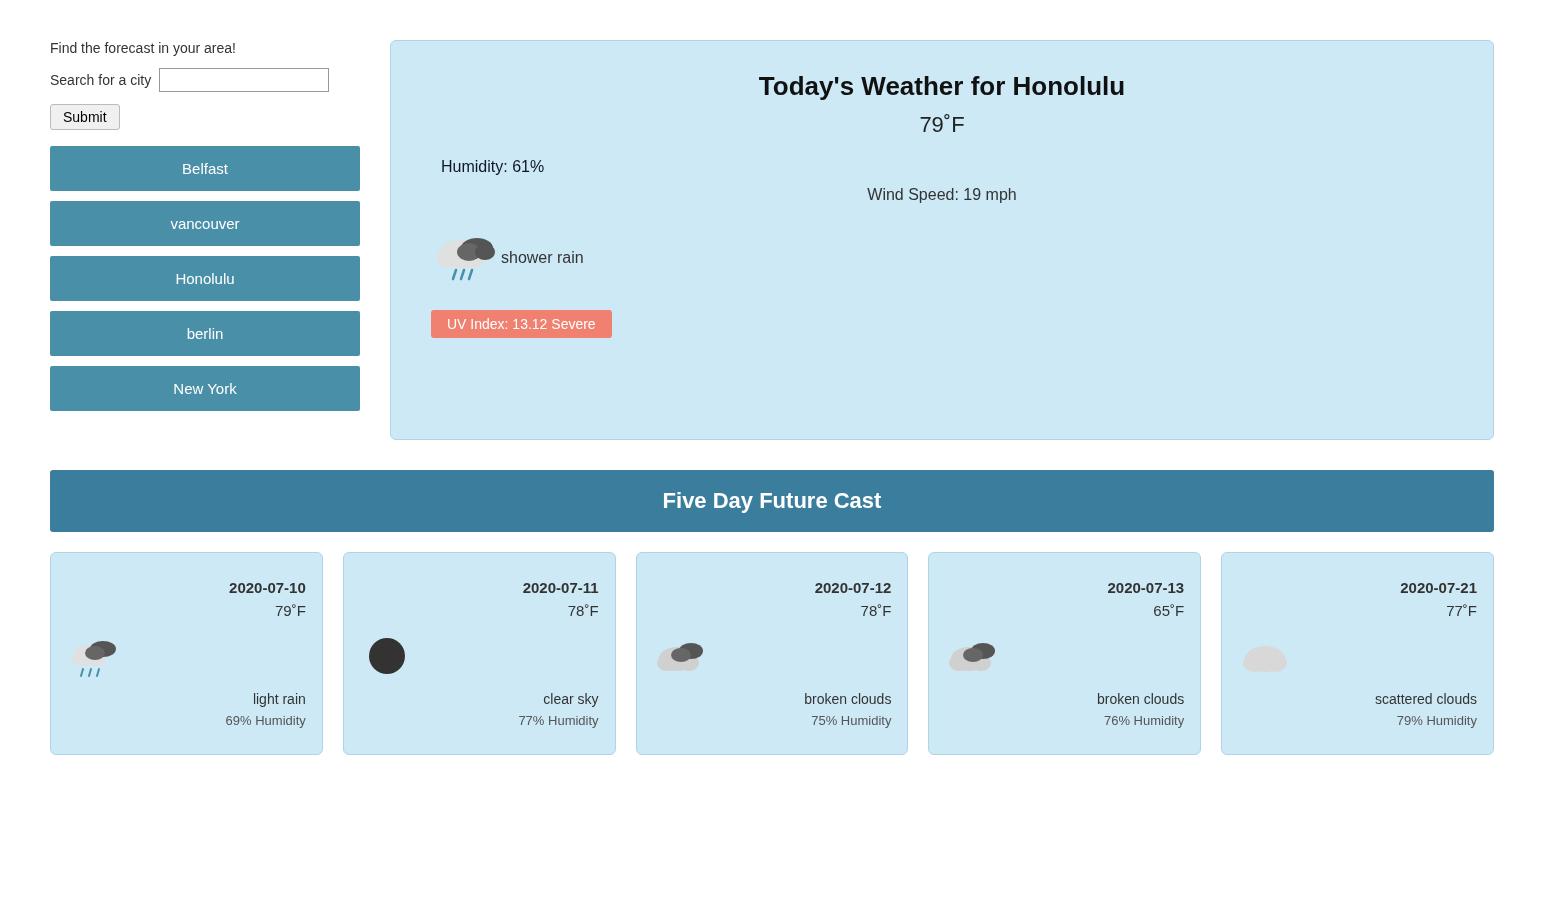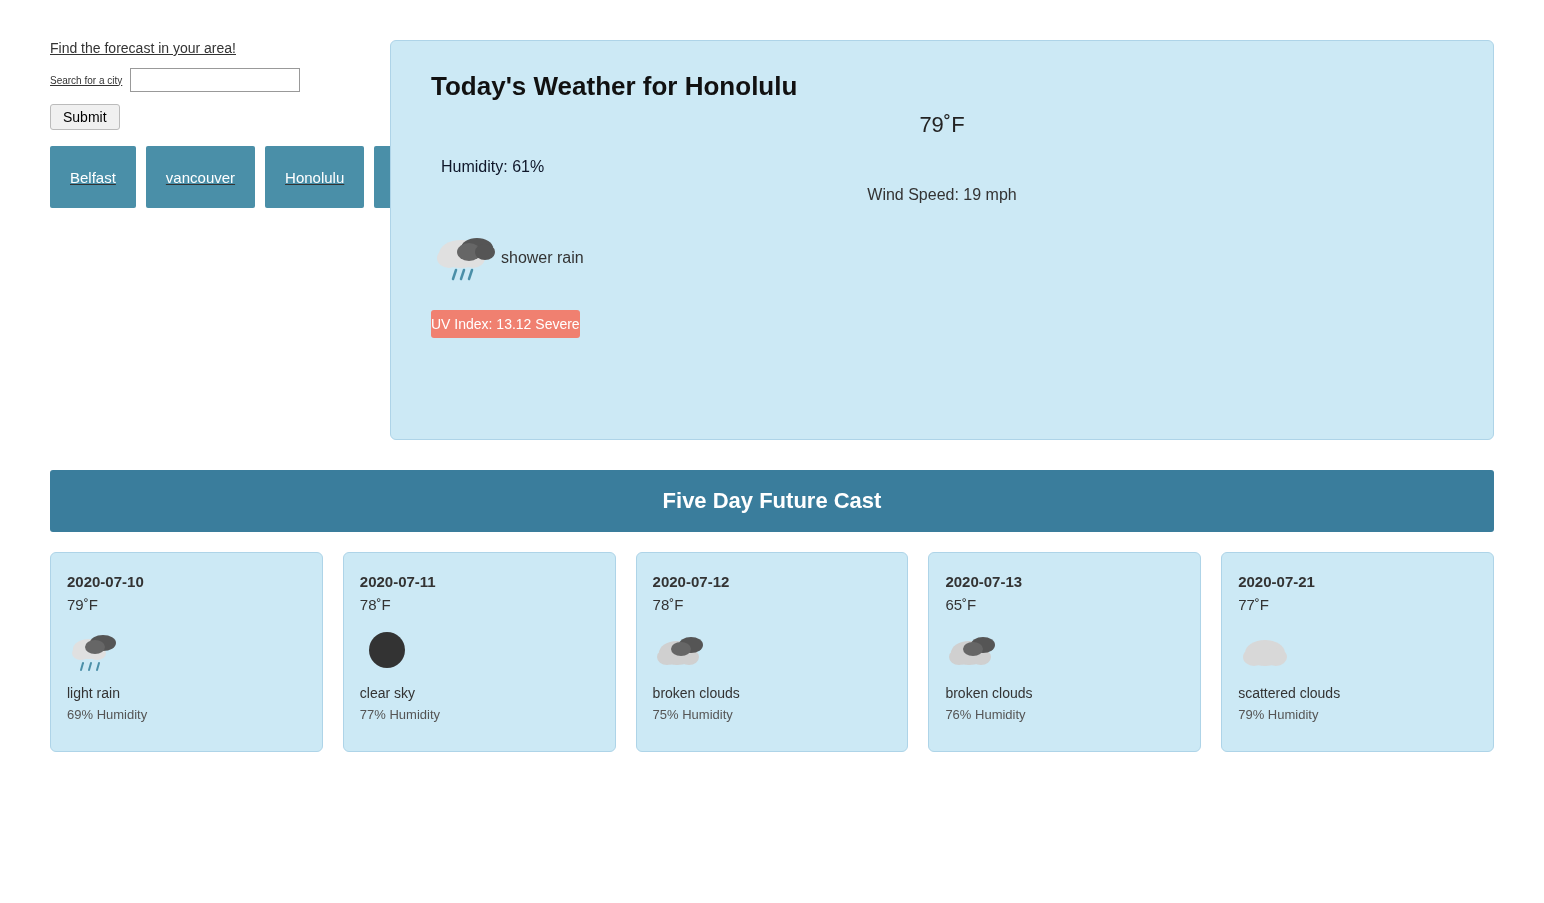--- a/index.html
+++ b/index.html
@@ -7,38 +7,37 @@
 
     .top-section {
       display: flex;
       padding: 40px 50px 30px 50px;
       gap: 30px;
     }
 
     .sidebar {
       width: 310px;
       flex-shrink: 0;
-      text-decoration: underline;
     }
 
     .sidebar-title {
       font-size: 14px;
       margin-bottom: 12px;
       color: #333;
     }
 
     .search-row {
       display: flex;
       align-items: center;
       gap: 8px;
       margin-bottom: 12px;
     }
 
     .search-label {
-      font-size: 10px;
+      font-size: 14px;
       white-space: nowrap;
     }
 
     .search-input {
       border: 1px solid #999;
       padding: 3px 6px;
       font-size: 14px;
       width: 170px;
     }
 
@@ -46,21 +45,21 @@
       background: #f0f0f0;
       border: 1px solid #bbb;
       padding: 4px 12px;
       font-size: 14px;
       cursor: pointer;
       border-radius: 3px;
     }
 
     .city-buttons {
       display: flex;
-      flex-direction: row;
+      flex-direction: column;
       gap: 10px;
       margin-top: 16px;
     }
 
     .city-btn {
       background: #4a8fa8;
       color: #fff;
       border: none;
       padding: 14px 20px;
       font-size: 15px;
@@ -73,20 +72,21 @@
       flex: 1;
       background: #cce9f5;
       border-radius: 6px;
       border: 1px solid #aed4e8;
       padding: 30px 40px;
       position: relative;
       min-height: 400px;
     }
 
     .weather-title {
+      text-align: center;
       font-size: 26px;
       font-weight: bold;
       margin-bottom: 10px;
       color: #111;
     }
 
     .weather-temp {
       text-align: center;
       font-size: 22px;
       margin-bottom: 20px;
@@ -117,21 +117,21 @@
     .weather-condition {
       font-size: 16px;
       color: #333;
       text-align: center;
       margin-top: 8px;
     }
 
     .uv-badge {
       background: #f08070;
       color: #fff;
-      padding: 6px 0;
+      padding: 6px 16px;
       font-size: 14px;
       border-radius: 3px;
       display: inline-block;
       margin-top: 10px;
     }
 
     
     .five-day-section {
       padding: 0 50px 40px 50px;
     }
@@ -150,22 +150,23 @@
     .forecast-cards {
       display: flex;
       gap: 20px;
     }
 
     .forecast-card {
       flex: 1;
       background: #cce9f5;
       border-radius: 6px;
       border: 1px solid #aed4e8;
-      padding: 20px 16px;
+      padding: 26px 16px;
       min-height: 200px;
+      text-align: right;
     }
 
     .forecast-date {
       font-size: 15px;
       font-weight: bold;
       margin-bottom: 6px;
     }
 
     .forecast-temp {
       font-size: 15px;

